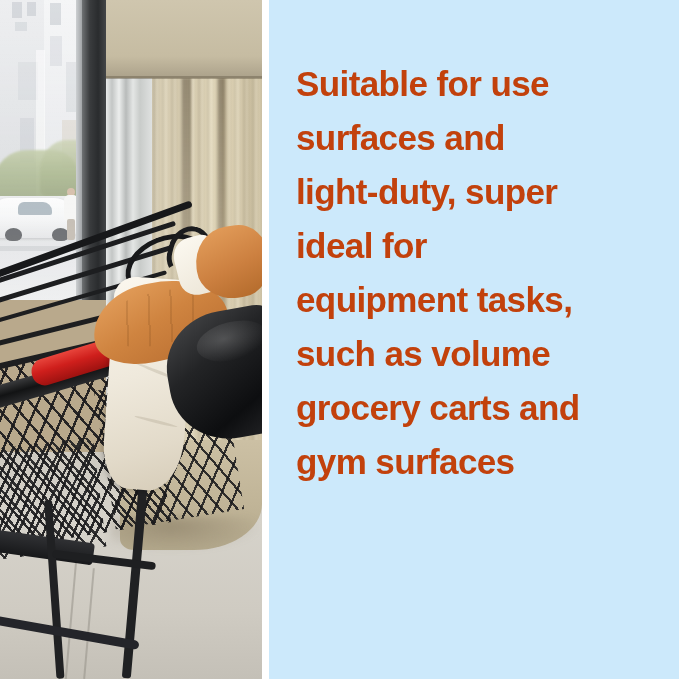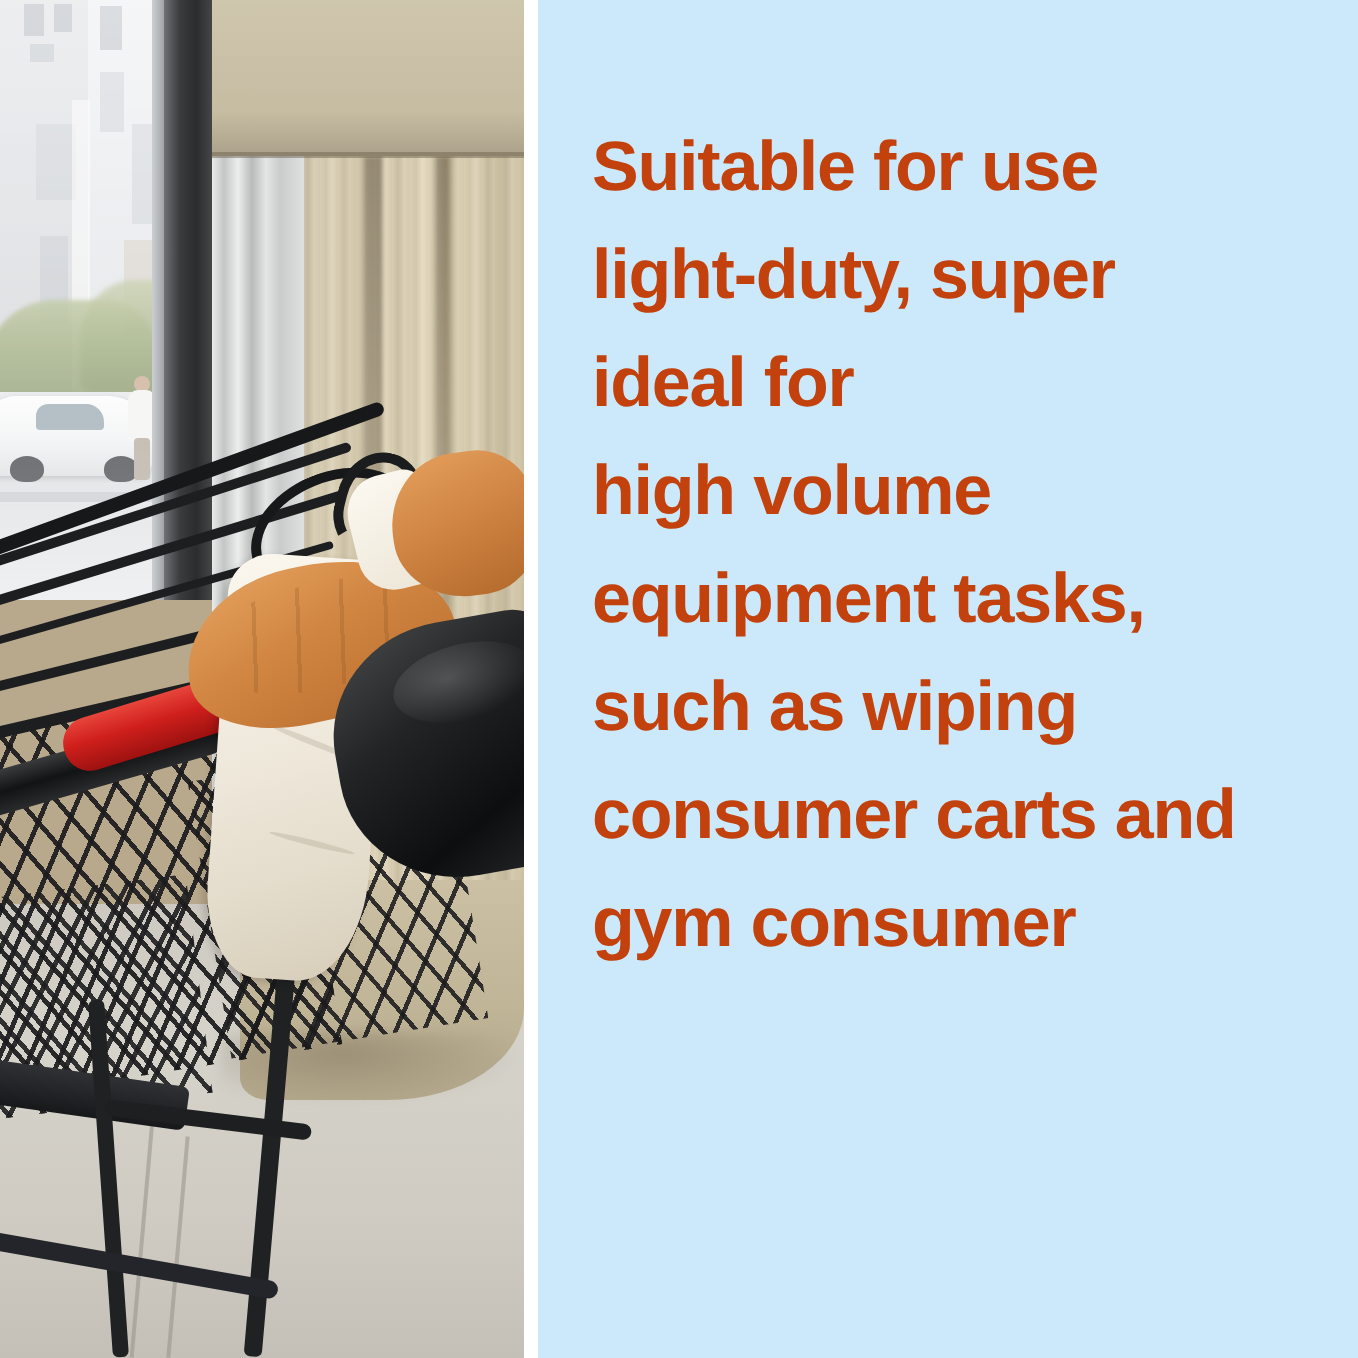--- a/index.html
+++ b/index.html
@@ -453,23 +453,23 @@
     <div class="hand-upper"></div>
     <div class="arm-sleeve"></div>
     <div class="arm-sleeve-hl"></div>
   </div>
 
   <div class="gutter"></div>
 
   <div class="text-panel">
     <p class="feature-copy">
       <span class="ln">Suitable for use</span>
+      <span class="ln">surfaces and</span>
       <span class="ln">light-duty, super</span>
       <span class="ln">ideal for</span>
-      <span class="ln">high volume</span>
       <span class="ln">equipment tasks,</span>
-      <span class="ln">such as wiping</span>
-      <span class="ln">consumer carts and</span>
-      <span class="ln">gym consumer</span>
+      <span class="ln">such as volume</span>
+      <span class="ln">grocery carts and</span>
+      <span class="ln">gym surfaces</span>
     </p>
   </div>
 
 </div>
 
 </body></html>

